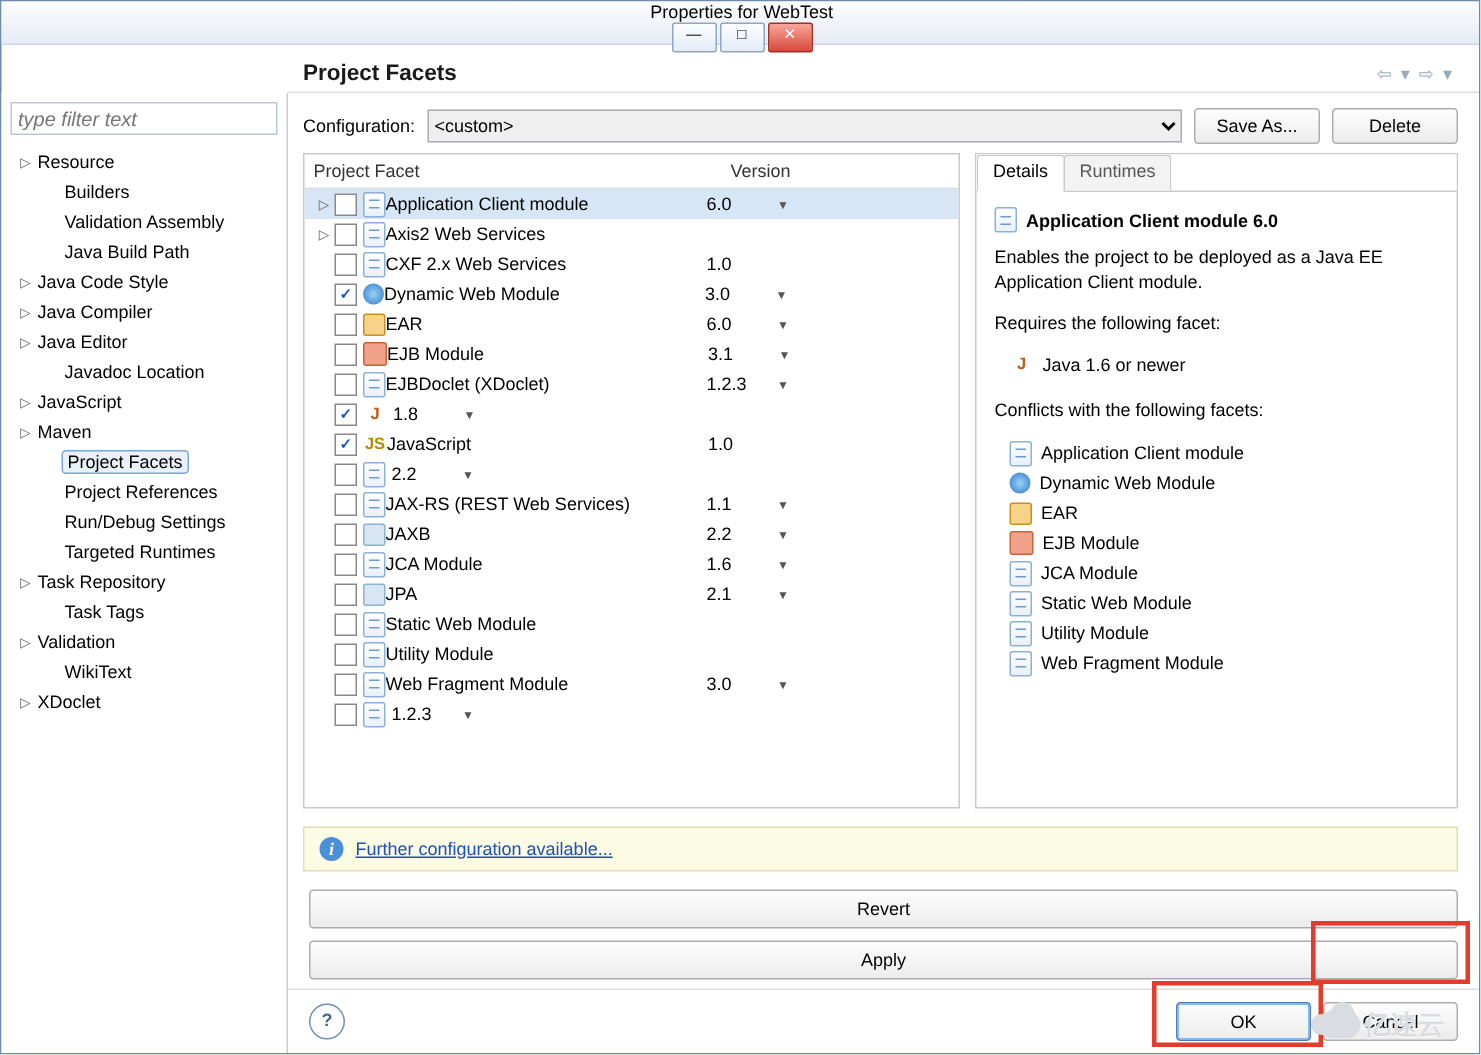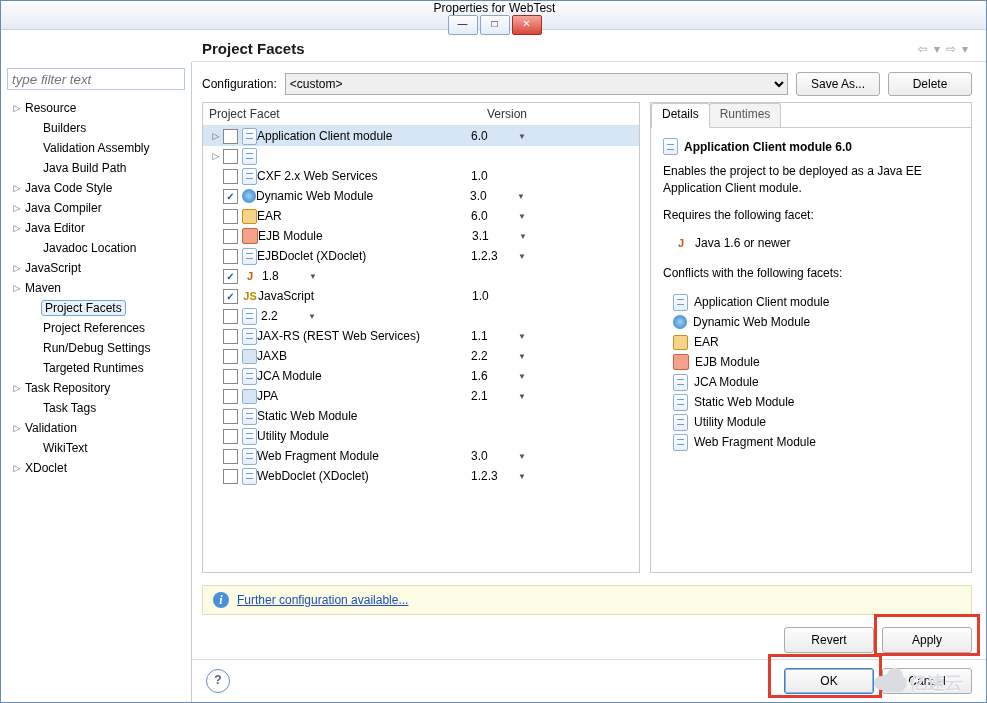--- a/index.html
+++ b/index.html
@@ -181,21 +181,21 @@
   display:flex; align-items:center; gap:8px;
 }
 .info-bar .i-icon {
   width:16px; height:16px; border-radius:50%;
   background:#4a90d9; color:#fff; font-weight:bold;
   text-align:center; line-height:16px; font-style:italic; font-family:serif;
 }
 .info-bar a { color:#1a4fbf; text-decoration: underline;}
 
 .btn-row {
-  display:flex; justify-content:flex-end; gap:8px; padding: 6px 14px;
+  display:flex; justify-content:flex-end; gap:8px; padding: 6px 14px; flex-direction: column;
 }
 .bottom-bar {
   display:flex; justify-content:space-between; align-items:center;
   border-top: 1px solid #ddd;
   padding: 8px 14px;
 }
 .help-icon {
   width:22px; height:22px; border-radius:50%;
   border:1.5px solid #6e8eb3; color:#46658b;
   text-align:center; line-height:20px; font-weight:bold;
@@ -343,20 +343,21 @@
                 <span class="cb"></span>
                 <span class="ic page"></span>
                 <span class="name">Application Client module</span>
                 <span class="ver">6.0</span>
                 <span class="dd">▼</span>
               </div>
               <div class="facet-row">
                 <span class="expand">▷</span>
                 <span class="cb"></span>
                 <span class="ic page"></span>
+                <span class="name">Axis2 Web Services</span>
                 <span class="ver"></span>
                 <span class="dd"></span>
               </div>
               <div class="facet-row">
                 <span class="expand"></span>
                 <span class="cb"></span>
                 <span class="ic page"></span>
                 <span class="name">CXF 2.x Web Services</span>
                 <span class="ver">1.0</span>
                 <span class="dd"></span>
@@ -468,21 +469,20 @@
                 <span class="cb"></span>
                 <span class="ic page"></span>
                 <span class="name">Web Fragment Module</span>
                 <span class="ver">3.0</span>
                 <span class="dd">▼</span>
               </div>
               <div class="facet-row">
                 <span class="expand"></span>
                 <span class="cb"></span>
                 <span class="ic page"></span>
-                <span class="name">WebDoclet (XDoclet)</span>
                 <span class="ver">1.2.3</span>
                 <span class="dd">▼</span>
               </div>
             </div>
         </div>
 
         <div class="detail-panel">
           <div class="detail-tabs">
             <div class="detail-tab active">Details</div>
             <div class="detail-tab inactive">Runtimes</div>

